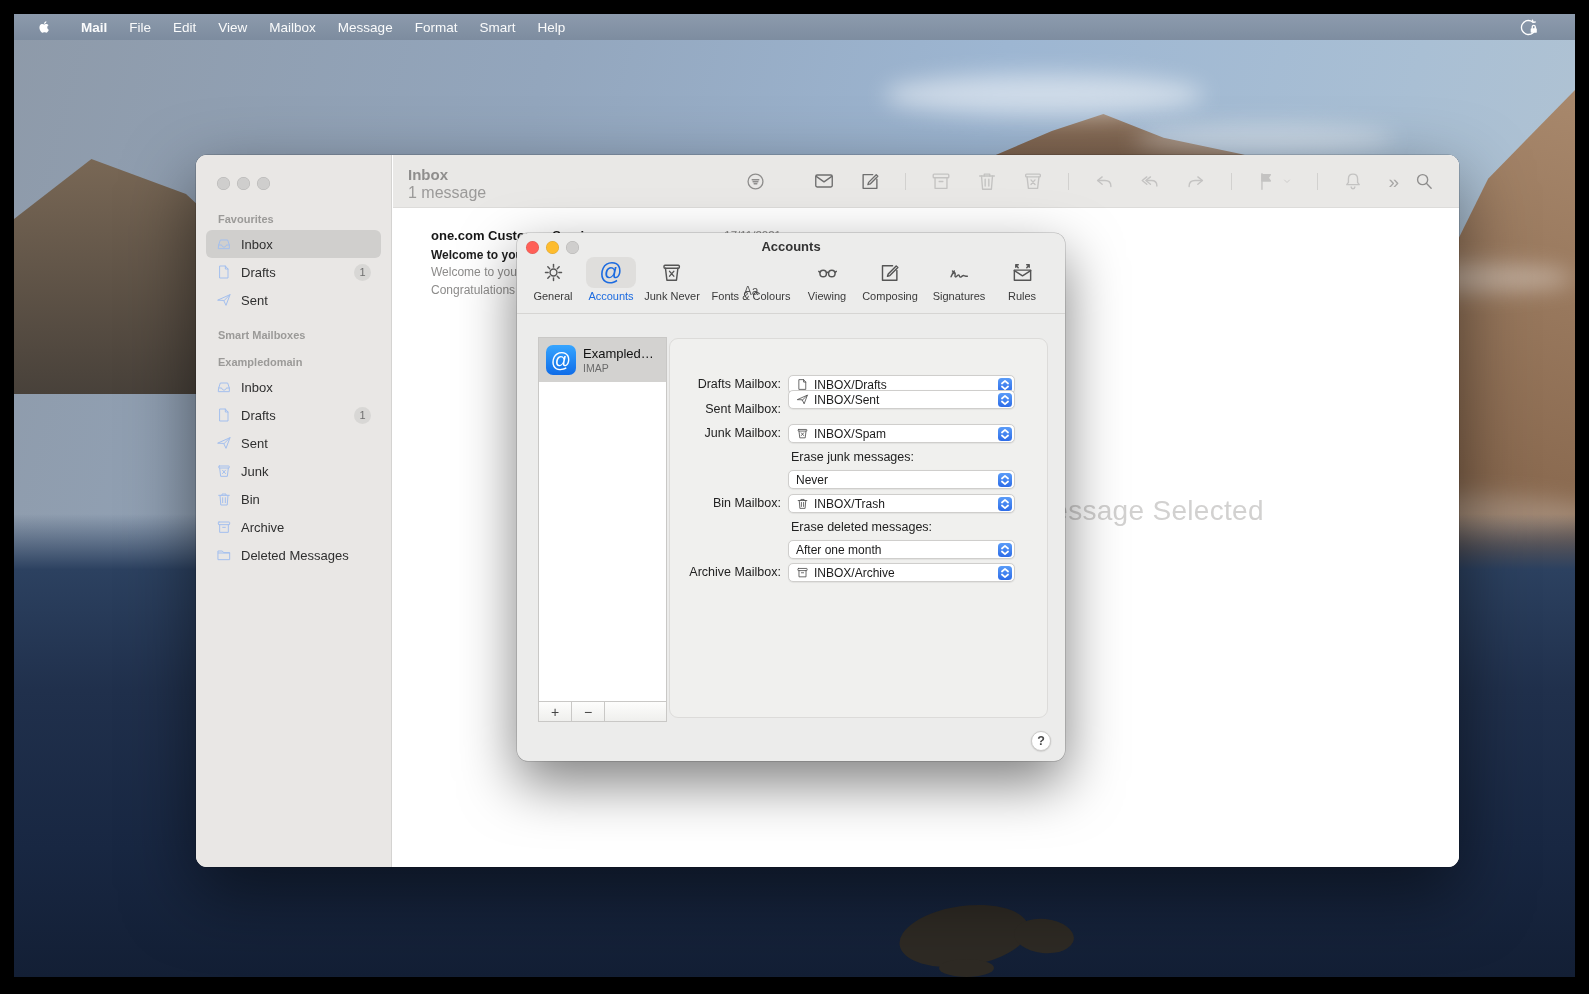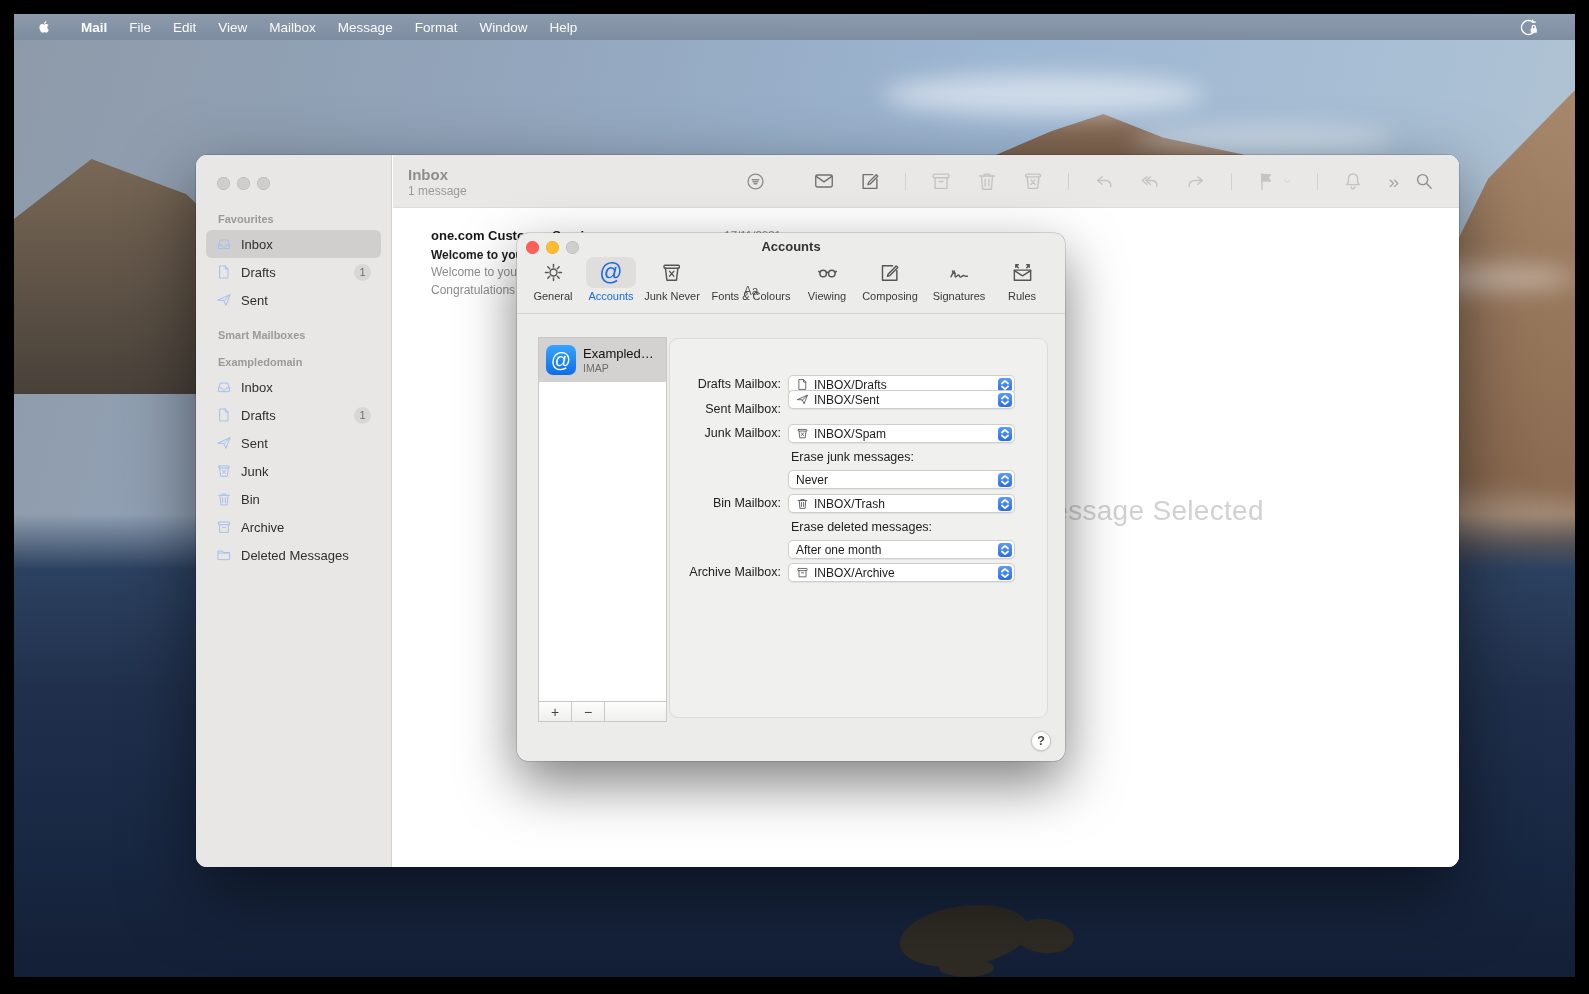--- a/index.html
+++ b/index.html
@@ -49,21 +49,21 @@
   .sb-row{height:28px;display:flex;align-items:center;gap:9px;padding:0 10px;border-radius:6px;}
   .sb-row.selected{background:#d0cfcd;}
   .sb-row .sbicon{width:16px;height:16px;color:#a3bfee;flex:0 0 auto;}
   .sb-row .sblabel{flex:1;white-space:nowrap;overflow:hidden;}
   .badge{min-width:17px;height:17px;padding:0 5px;border-radius:9px;background:#d8d7d5;color:#6e6e6e;
     font-size:11px;display:flex;align-items:center;justify-content:center;}
   
   .msglist{position:absolute;left:197px;top:0;width:396px;height:100%;background:#fff;}
   .ml-header{position:absolute;left:0;top:0;width:100%;height:53px;background:#e9e8e6;border-bottom:1px solid #dddcda;}
   .ml-title{position:absolute;left:15px;top:11px;font-size:15px;font-weight:700;color:#8f8e8d;}
-  .ml-count{position:absolute;left:15px;top:29px;font-size:12px;color:#9b9a99;}
+  .ml-count{position:absolute;left:15px;top:29px;font-size:16px;color:#9b9a99;}
   .ml-filter{position:absolute;right:23px;top:16px;width:21px;height:21px;color:#8f8e8d;}
   .msgrow{position:absolute;left:38px;right:8px;top:73px;white-space:nowrap;overflow:hidden;}
   .msg-line1{display:flex;font-size:13px;}
   .msg-sender{font-weight:700;color:#161616;flex:1;overflow:hidden;white-space:nowrap;}
   .msg-date{color:#8d8c8b;font-size:11.5px;padding-top:1px;}
   .msg-subject{margin-top:5px;font-size:12px;font-weight:600;color:#1d1d1d;}
   .msg-prev{margin-top:3px;font-size:12px;color:#8d8c8b;line-height:15px;}
   
   .msgview{position:absolute;left:593px;top:0;width:670px;height:100%;background:#fff;}
   .mv-toolbar{position:absolute;left:0;top:0;width:100%;height:53px;background:#e9e8e6;border-bottom:1px solid #dddcda;
@@ -150,21 +150,21 @@
             <path fill="currentColor" stroke="none" d="M16.4 12.6c0-2.3 1.9-3.4 2-3.5-1.1-1.6-2.8-1.8-3.4-1.8-1.4-.2-2.8.8-3.5.8-.7 0-1.9-.8-3.1-.8-1.6 0-3 .9-3.8 2.4-1.6 2.8-.4 7 1.2 9.2.8 1.1 1.7 2.3 2.9 2.3 1.2 0 1.6-.8 3-.8s1.8.8 3.1.7c1.3 0 2.1-1.1 2.9-2.2.9-1.3 1.3-2.5 1.3-2.6-.1 0-2.6-1-2.6-3.7zM14.1 5.6c.6-.8 1.1-1.9 1-3-.9 0-2.1.6-2.7 1.4-.6.7-1.2 1.9-1 3 1 .1 2.1-.6 2.7-1.4z"></path>
           </svg>
         </span>
       <span class="mitem bold">Mail</span>
       <span class="mitem">File</span>
       <span class="mitem">Edit</span>
       <span class="mitem">View</span>
       <span class="mitem">Mailbox</span>
       <span class="mitem">Message</span>
       <span class="mitem">Format</span>
-      <span class="mitem">Window</span>
+      <span class="mitem">Smart</span>
       <span class="mitem">Help</span>
       <span class="mspacer"></span>
       <span class="tray" data-icon="lockrotate">
           <svg viewBox="0 0 24 24">
             <path d="M20 12a8 8 0 1 1-3.2-6.4"></path>
             <path d="m16.6 3.6.5 2.6 2.6-.5"></path>
             <rect x="14.5" y="12.8" width="7" height="5.2" rx="1" fill="currentColor" stroke="none"></rect>
             <path d="M16.3 12.8v-1.6a1.7 1.7 0 0 1 3.4 0v1.6"></path>
           </svg>
         </span>

